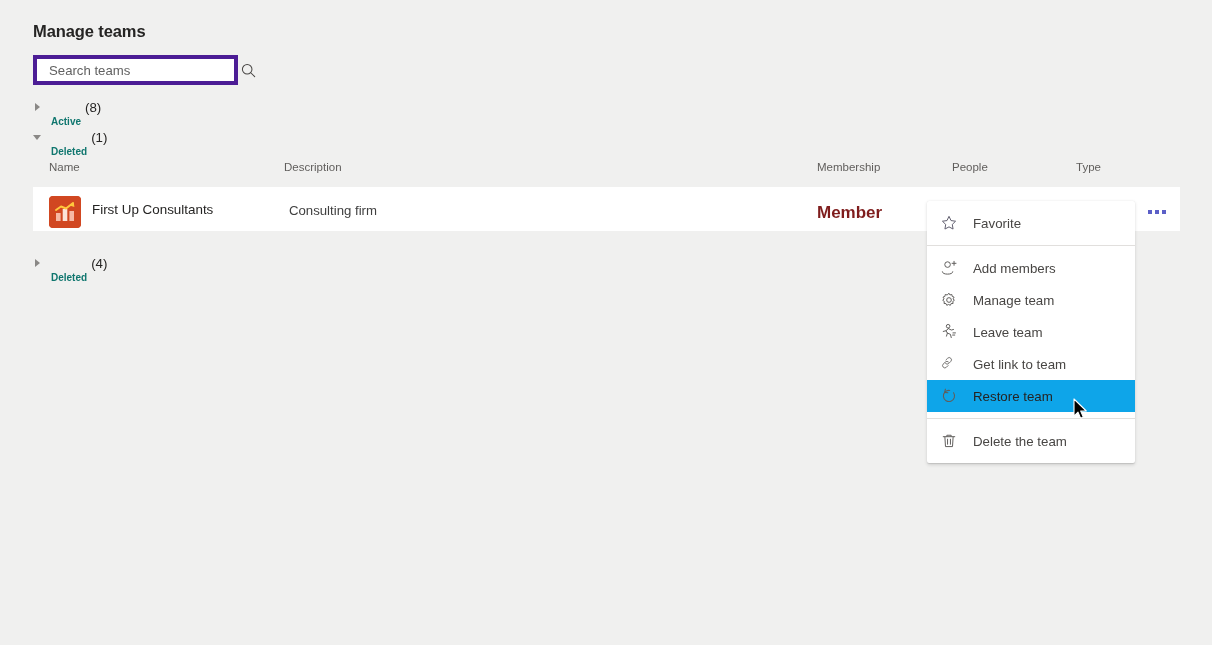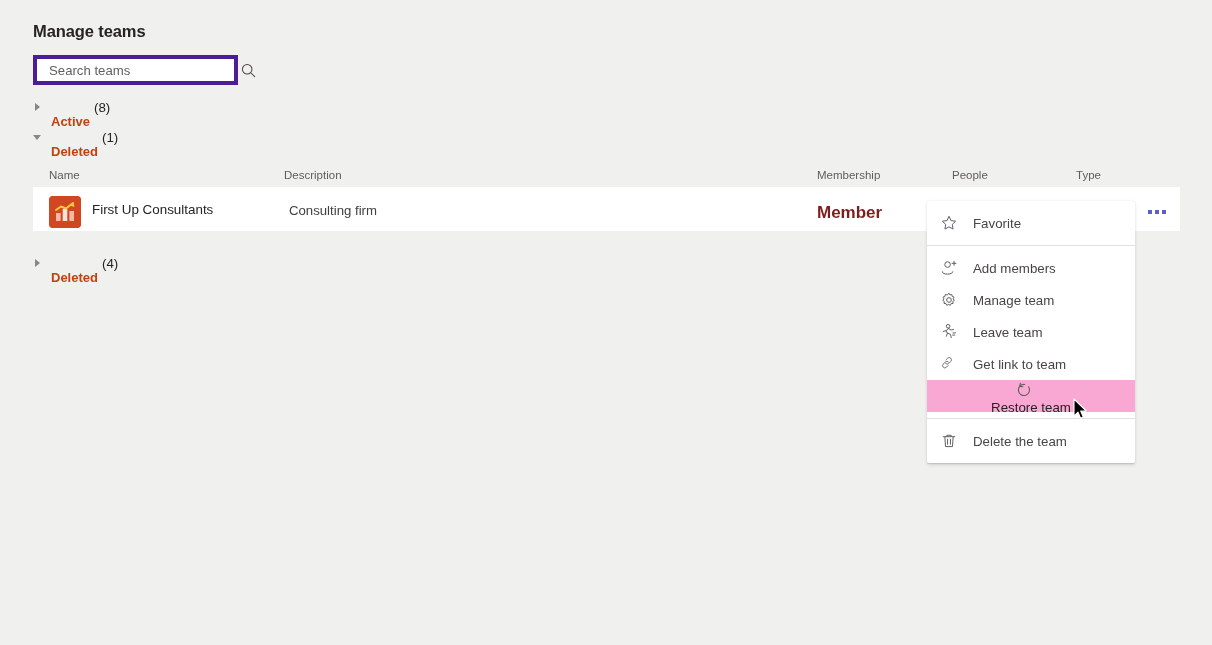--- a/index.html
+++ b/index.html
@@ -92,23 +92,23 @@
     border-bottom: 4.5px solid transparent;
     border-left: 5.5px solid #8a8886;
   }
   .tri.expanded::before {
     left: 0px; top: 3px;
     border-left: 4.5px solid transparent;
     border-right: 4.5px solid transparent;
     border-top: 5.5px solid #8a8886;
   }
   .group-label {
-    font-size: 13px;
+    font-size: 10px;
     font-weight: bold;
-    color: #c2410c;
+    color: #0f766e;
     margin-top: 29px;
   }
   .group-count {
     font-size: 13.3px;
     font-weight: normal;
     color: #252423;
     margin-left: 4px;
   }
 
   
@@ -116,21 +116,21 @@
     position: absolute;
     left: 33px;
     top: 159px;
     width: 1147px;
     height: 20px;
   }
   .col-head {
     position: absolute;
     font-size: 11.5px;
     color: #605e5c;
-    top: 10px;
+    top: 2px;
     white-space: nowrap;
     cursor: pointer;
     text-align: right;
   }
   .c-name       { left: 16px; }
   .c-desc       { left: 251px; }
   .c-membership { left: 784px; }
   .c-people     { left: 919px; }
   .c-type       { left: 1043px; }
 
@@ -226,21 +226,21 @@
     z-index: 20;
   }
   .ctx-item {
     display: flex;
     align-items: center;
     height: 32px;
     padding: 0 12px 0 12px;
     cursor: pointer;
     background: transparent;
   }
-  .ctx-item.highlighted { background: #f9a8d4; flex-direction: column; }
+  .ctx-item.highlighted { background: #0ea5e9; }
   .ctx-ico {
     width: 20px;
     height: 20px;
     flex: 0 0 auto;
     margin-right: 14px;
     display: flex;
     align-items: center;
     justify-content: center;
   }
   .ctx-label {

